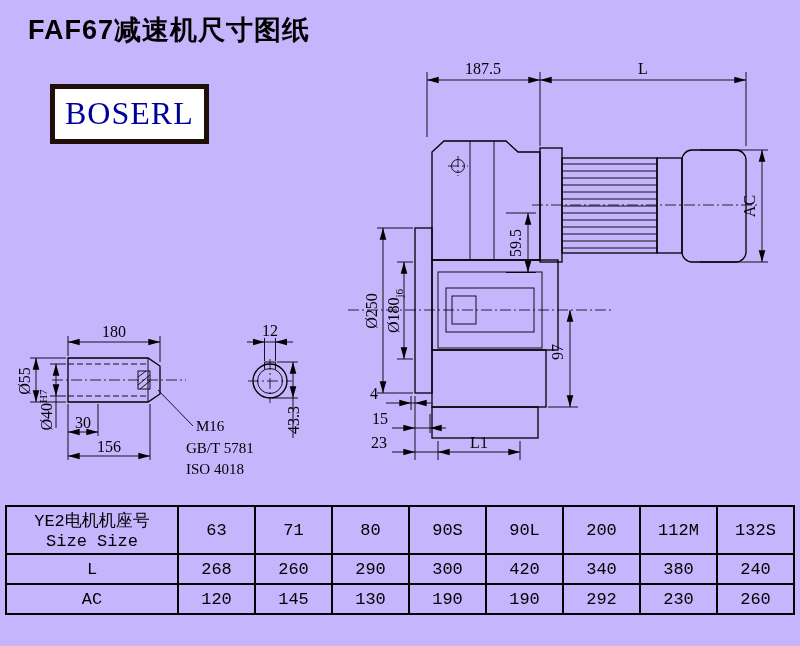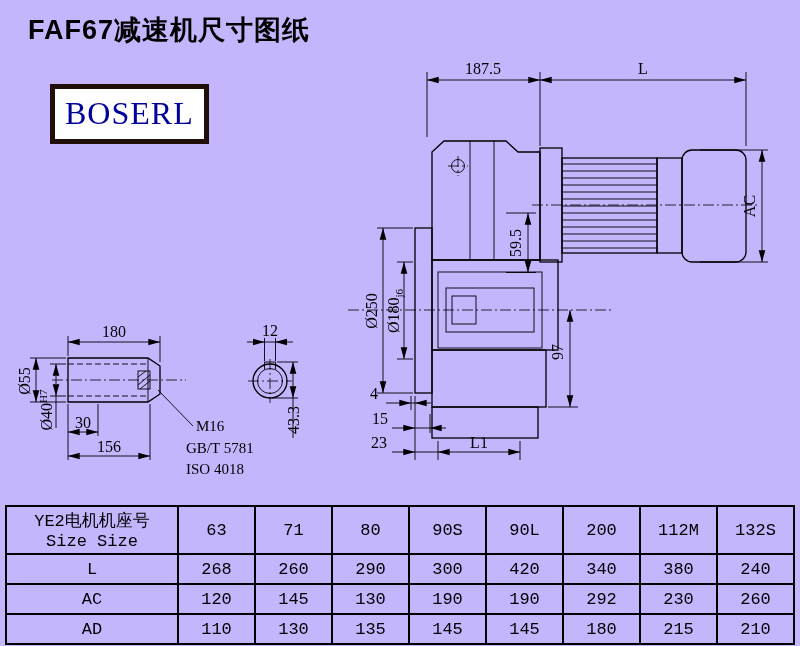--- a/index.html
+++ b/index.html
@@ -219,27 +219,16 @@
         <td>AC</td>
         <td>120</td>
         <td>145</td>
         <td>130</td>
         <td>190</td>
         <td>190</td>
         <td>292</td>
         <td>230</td>
         <td>260</td>
       </tr>
-      <tr>
-        <td>AD</td>
-        <td>110</td>
-        <td>130</td>
-        <td>135</td>
-        <td>145</td>
-        <td>145</td>
-        <td>180</td>
-        <td>215</td>
-        <td>210</td>
-      </tr>
     </tbody>
   </table>
 
 </div>
 
 </body></html>

